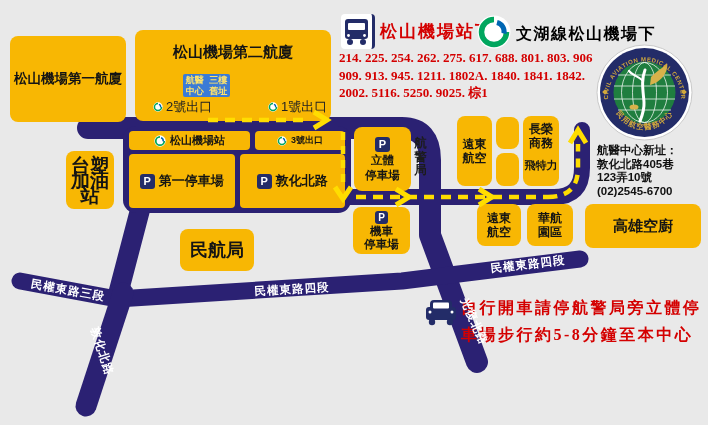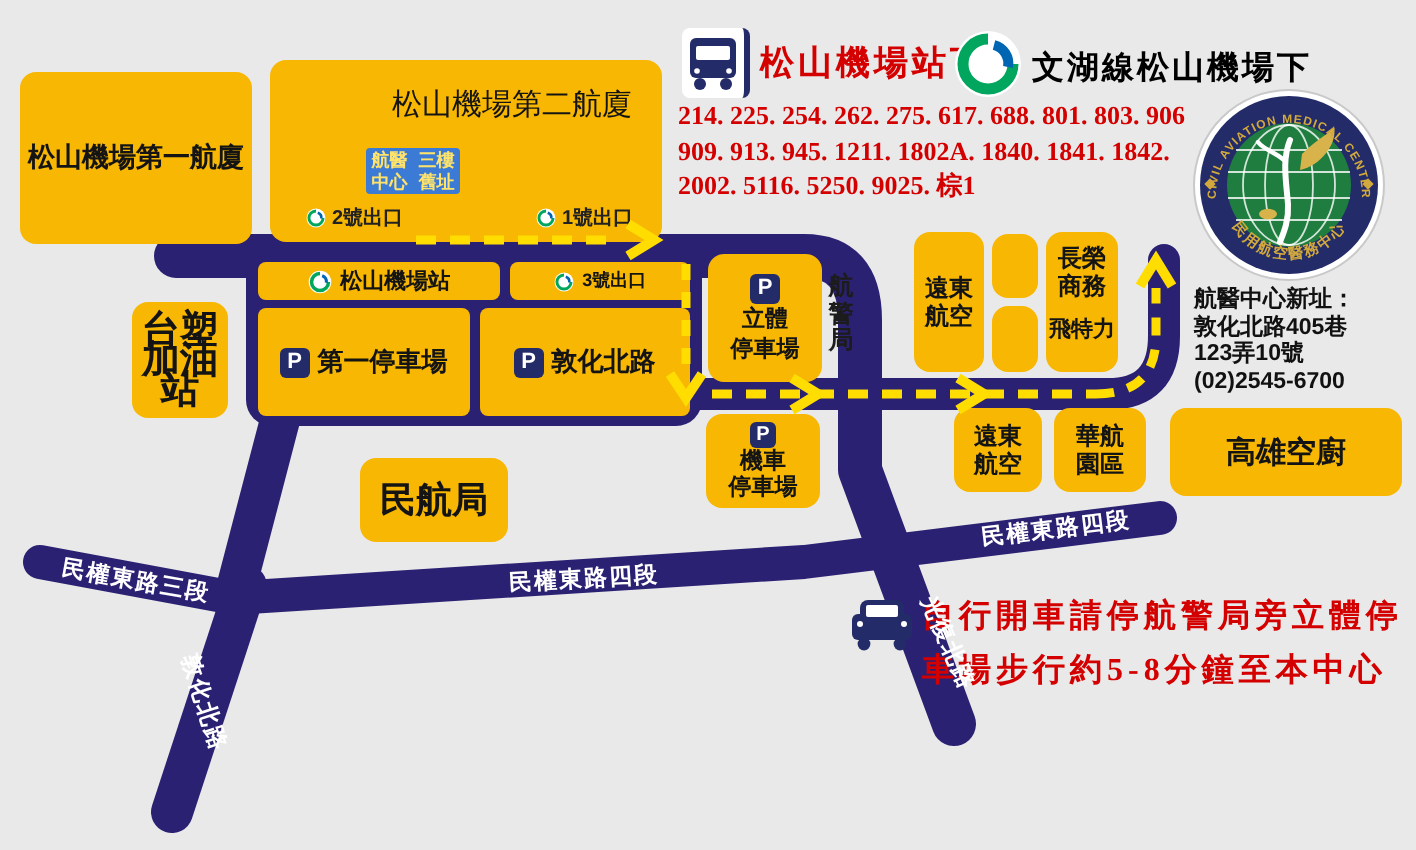--- a/index.html
+++ b/index.html
@@ -23,22 +23,22 @@
   .redkai{position:absolute;color:#D40000;font-family:"Liberation Serif",serif;font-weight:bold;z-index:4;white-space:nowrap;}
   .goldkai{position:absolute;color:#000000;font-family:"Liberation Serif",serif;font-weight:bold;z-index:4;white-space:nowrap;}
   .routes{position:absolute;left:339px;top:49px;color:#D40000;font-family:"Liberation Serif",serif;
         font-weight:600;font-size:13px;line-height:17.5px;z-index:4;white-space:nowrap;}
   .addr{position:absolute;left:597px;top:144px;font-size:11.5px;line-height:13.5px;color:#111;z-index:4;font-weight:bold;}
   .vtext{position:absolute;left:413px;top:137px;width:15px;font-size:12.5px;font-weight:bold;color:#1c1c1c;
         line-height:13.5px;word-break:break-all;z-index:3;text-align:center;}
   .oldsite{position:absolute;left:48px;top:44px;width:47px;height:23px;background:#3B7BD6;border-radius:2px;
         color:#FFE36B;font-size:9px;line-height:11px;font-weight:bold;display:flex;flex-direction:row;
         align-items:center;justify-content:center;}
-  .exit{position:absolute;display:flex;align-items:center;gap:3px;font-size:10px;font-weight:bold;color:#222;}
-  .t2title{position:absolute;top:13px;left:0;width:100%;text-align:center;font-size:15px;font-weight:normal;color:#141414;margin-left:23px;}
+  .exit{position:absolute;display:flex;align-items:center;gap:3px;font-size:13px;font-weight:normal;color:#222;}
+  .t2title{position:absolute;top:13px;left:0;width:100%;text-align:center;font-size:15px;font-weight:bold;color:#141414;}
   .icon-box{position:absolute;z-index:4;}
 </style>
 </head>
 <body>
 
 <div class="canvas">
 
   <svg id="roads" class="layer" width="708" height="425" viewBox="0 0 708 425">
     <g fill="none" stroke="#2B2173" stroke-linecap="round" stroke-linejoin="round">
       <path d="M 88 128 L 402 128 Q 430 128 430 160 L 430 235 L 477 362" stroke-width="22"></path>

